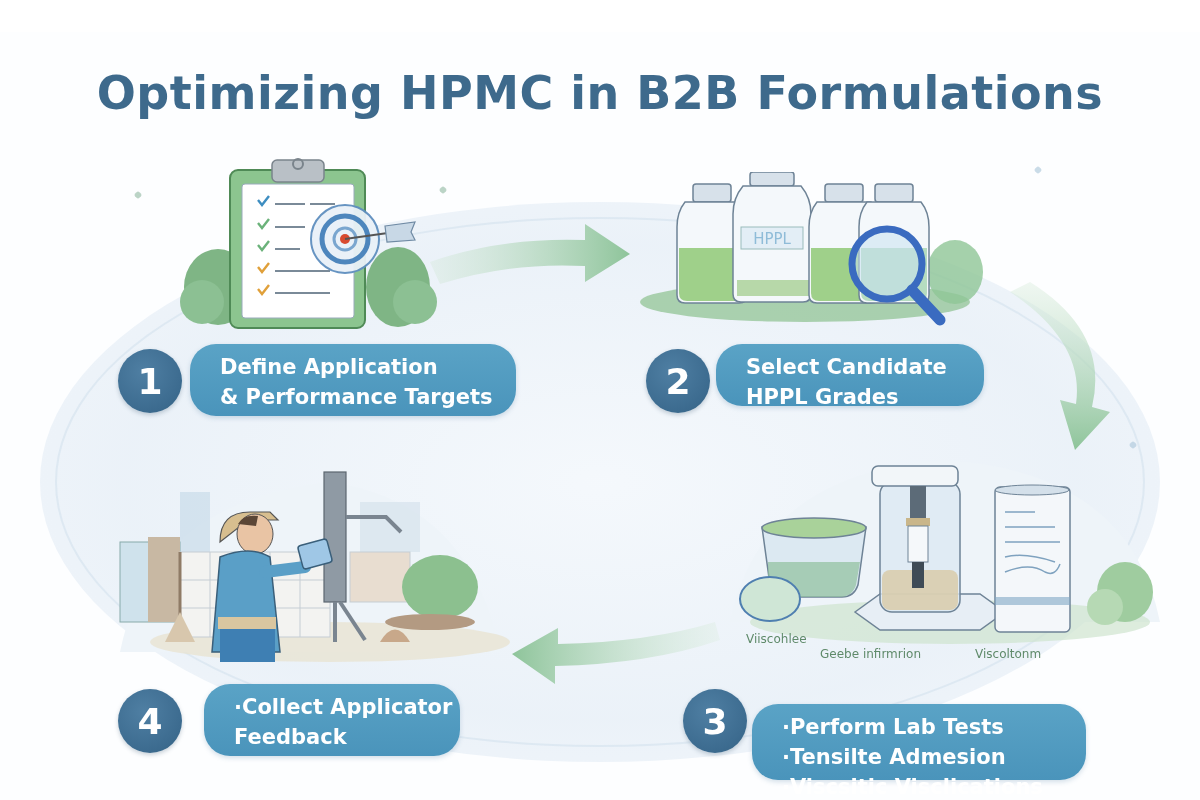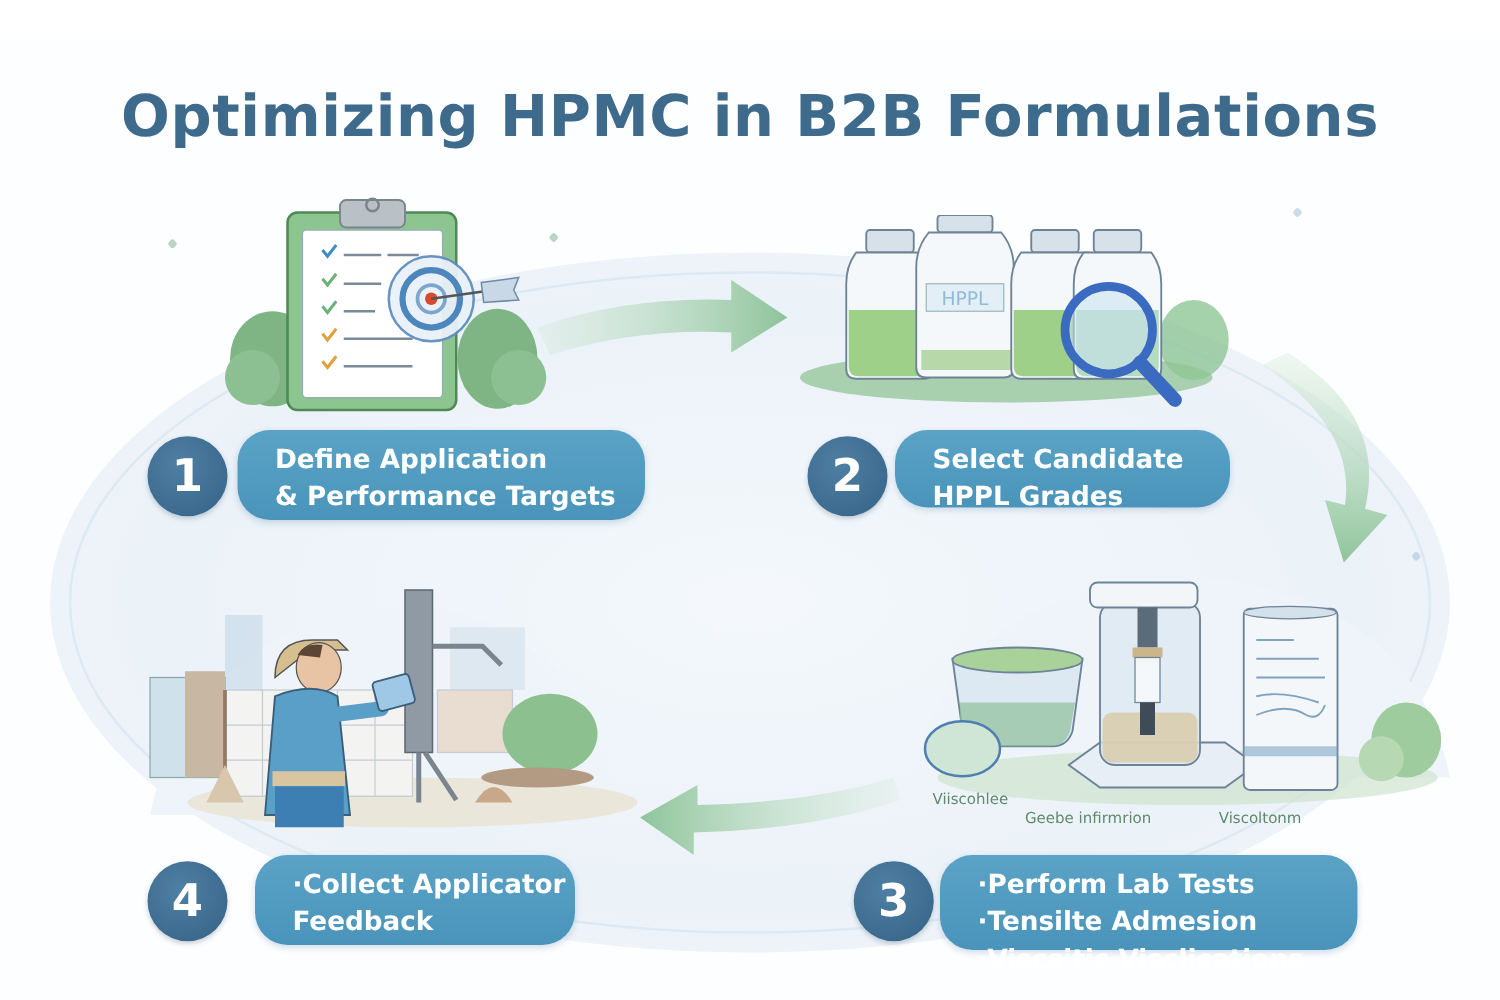--- a/index.html
+++ b/index.html
@@ -273,19 +273,19 @@
     <span>4</span>
   </div>
   <div class="step-pill" style="left:204px;top:652px;width:256px;height:72px;">
     <span>·Collect Applicator</span>
     <span>Feedback</span>
   </div>
 
   <div class="step-badge" style="left:683px;top:657px;">
     <span>3</span>
   </div>
-  <div class="step-pill" style="left:752px;top:652px;width:334px;height:76px;">
+  <div class="step-pill" style="left:752px;top:672px;width:334px;height:76px;">
     <span>·Perform Lab Tests</span>
     <span>·Tensilte Admesion</span>
     <span>·Viscsitic Visclications</span>
   </div>
 
 </div>
 
 </body></html>

